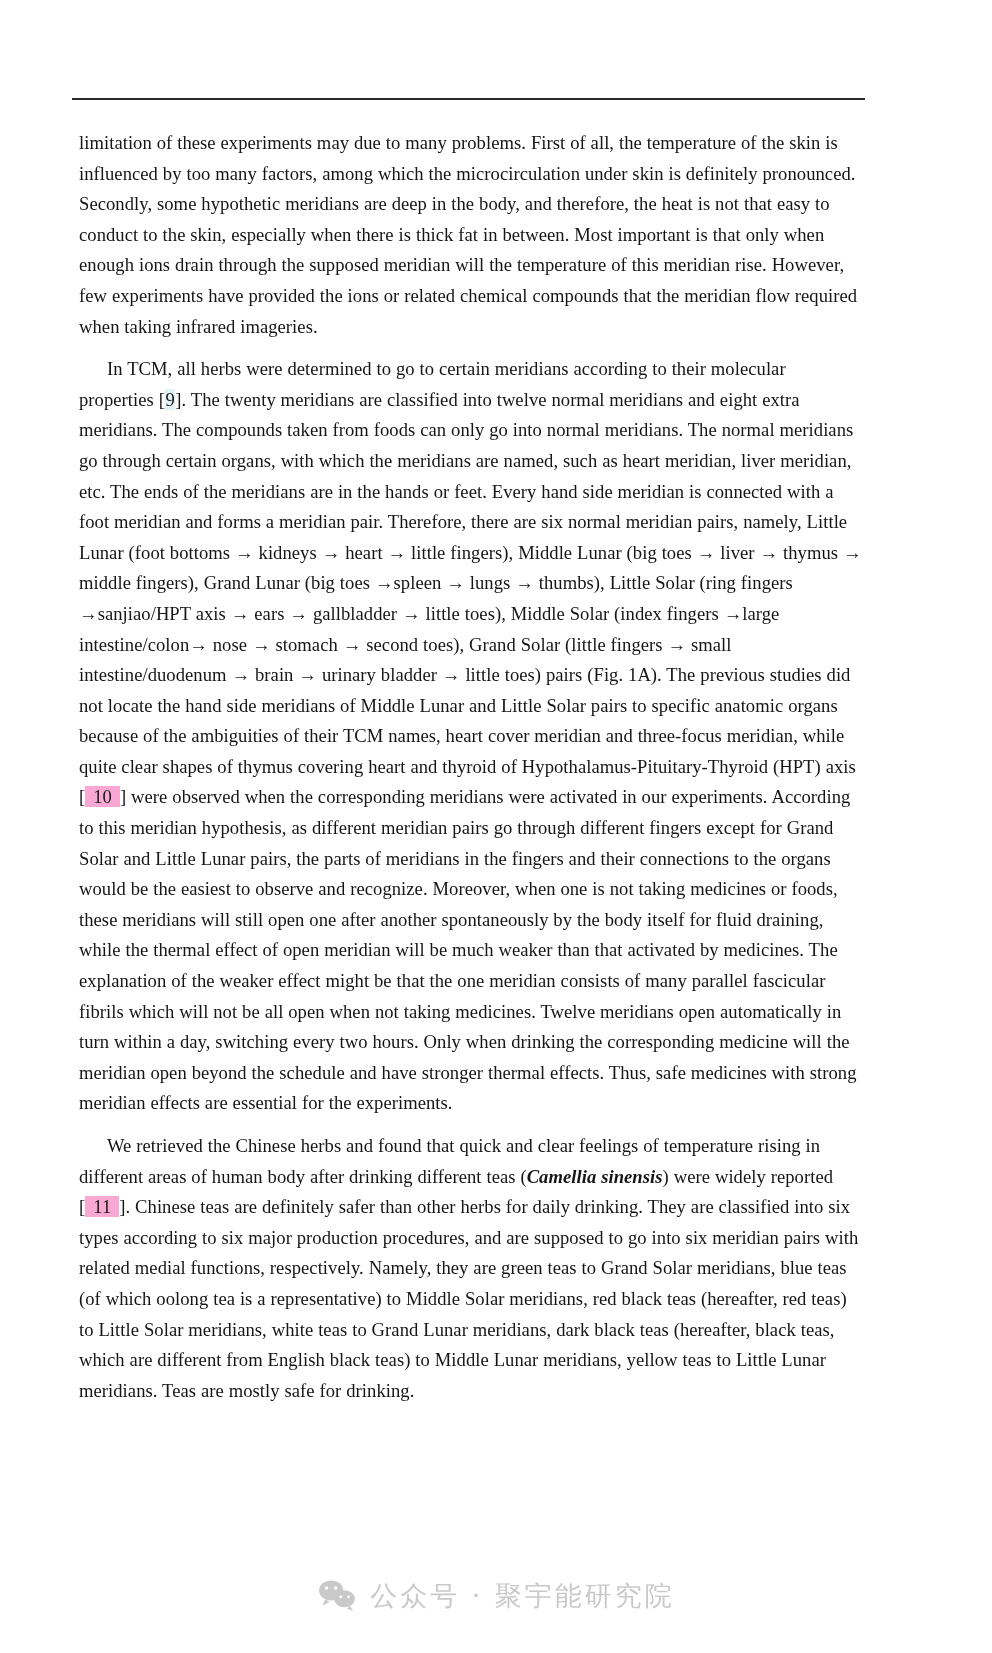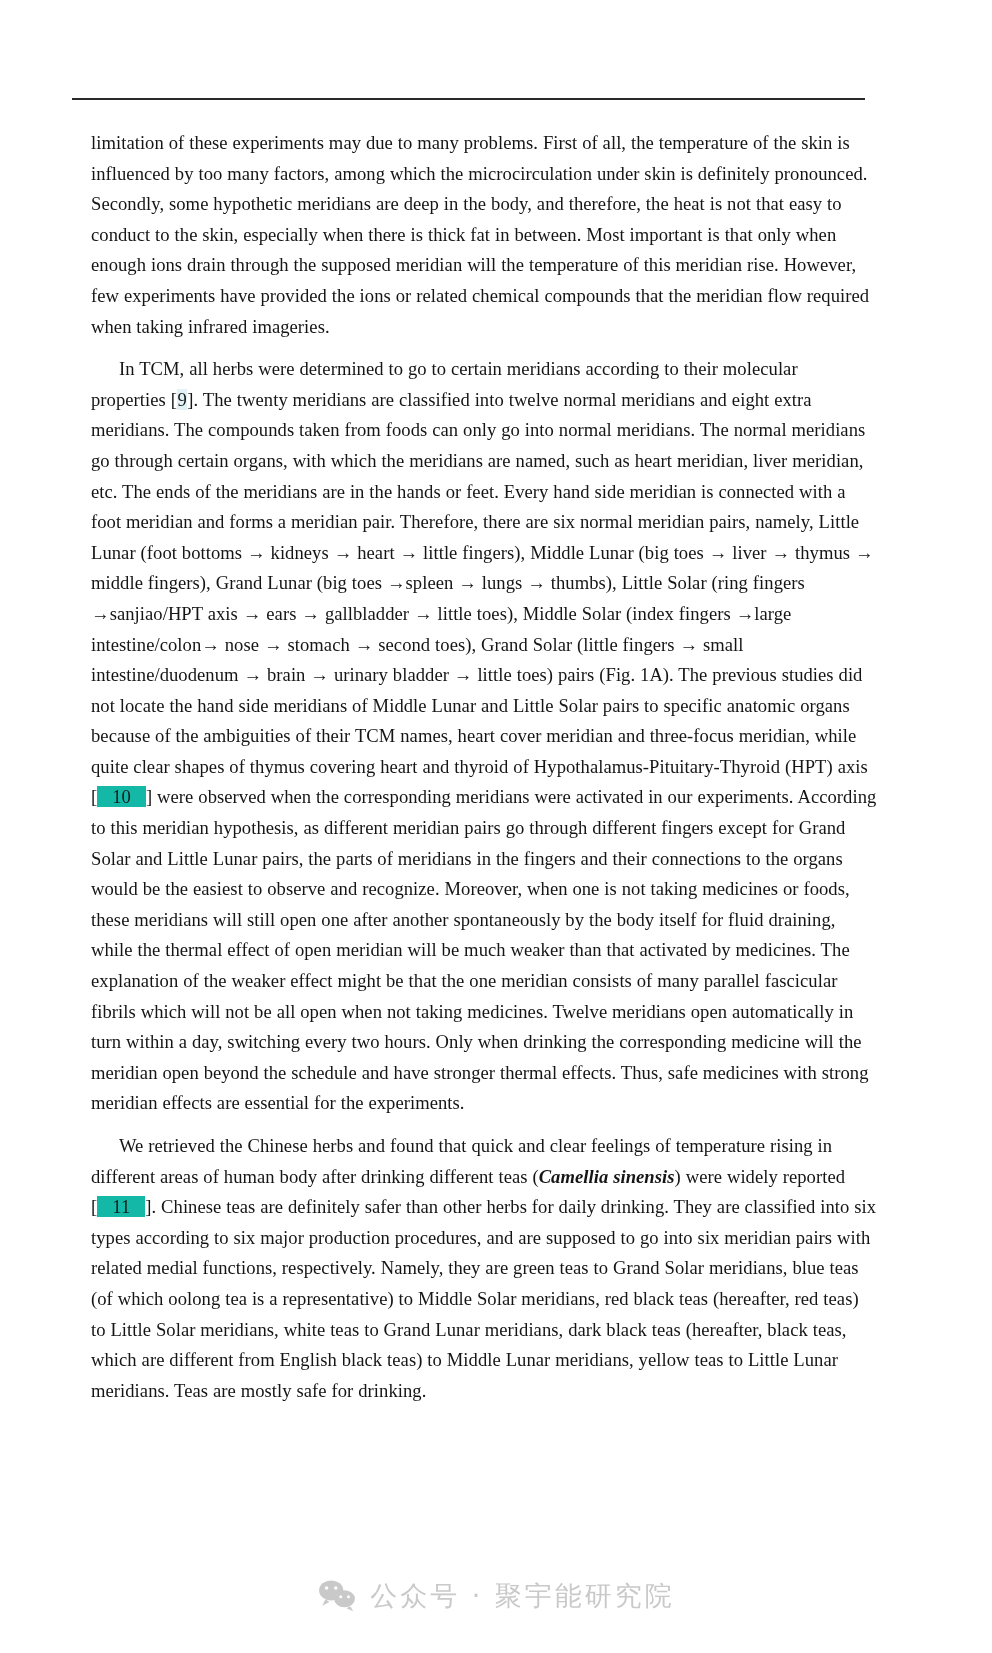--- a/index.html
+++ b/index.html
@@ -20,43 +20,43 @@
   .header-rule {
     position: absolute;
     left: 72px;
     top: 98px;
     width: 793px;
     height: 0;
     border-top: 2px solid #2a2a2a;
   }
   .content {
     position: absolute;
-    left: 91px;
+    left: 79px;
     top: 128px;
     width: 786px;
   }
   p.para {
     margin: 0;
     font-size: 18.6px;
     line-height: 30.6px;
     text-align: left;
     color: #151515;
     letter-spacing: 0.05px;
     word-spacing: 0.2px;
   }
   p.para + p.para {
     margin-top: 12px;
   }
   p.indent {
     text-indent: 28px;
   }
   .cite {
-    background: #14b8a6;
+    background: #f9a8d4;
     color: #1a1a1a;
-    padding: 0 15px;
+    padding: 0 8px;
   }
   .cite-faint {
     background: #e2f3f8;
     color: #1a1a1a;
     padding: 0 0.5px;
   }
   em.sci {
     font-style: italic;
     font-weight: bold;
   }

